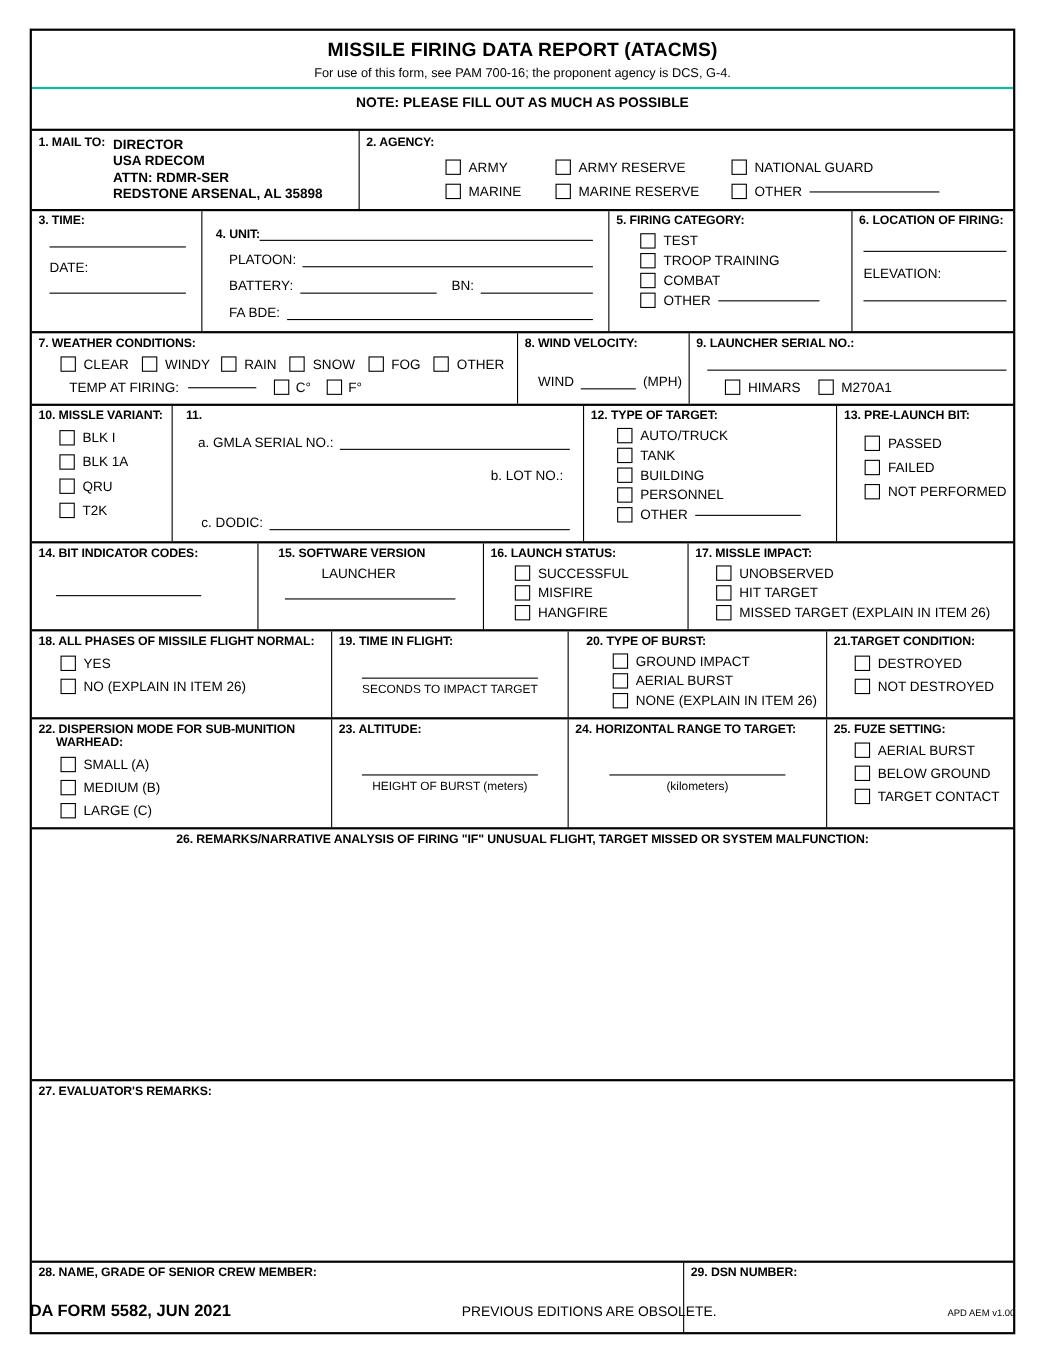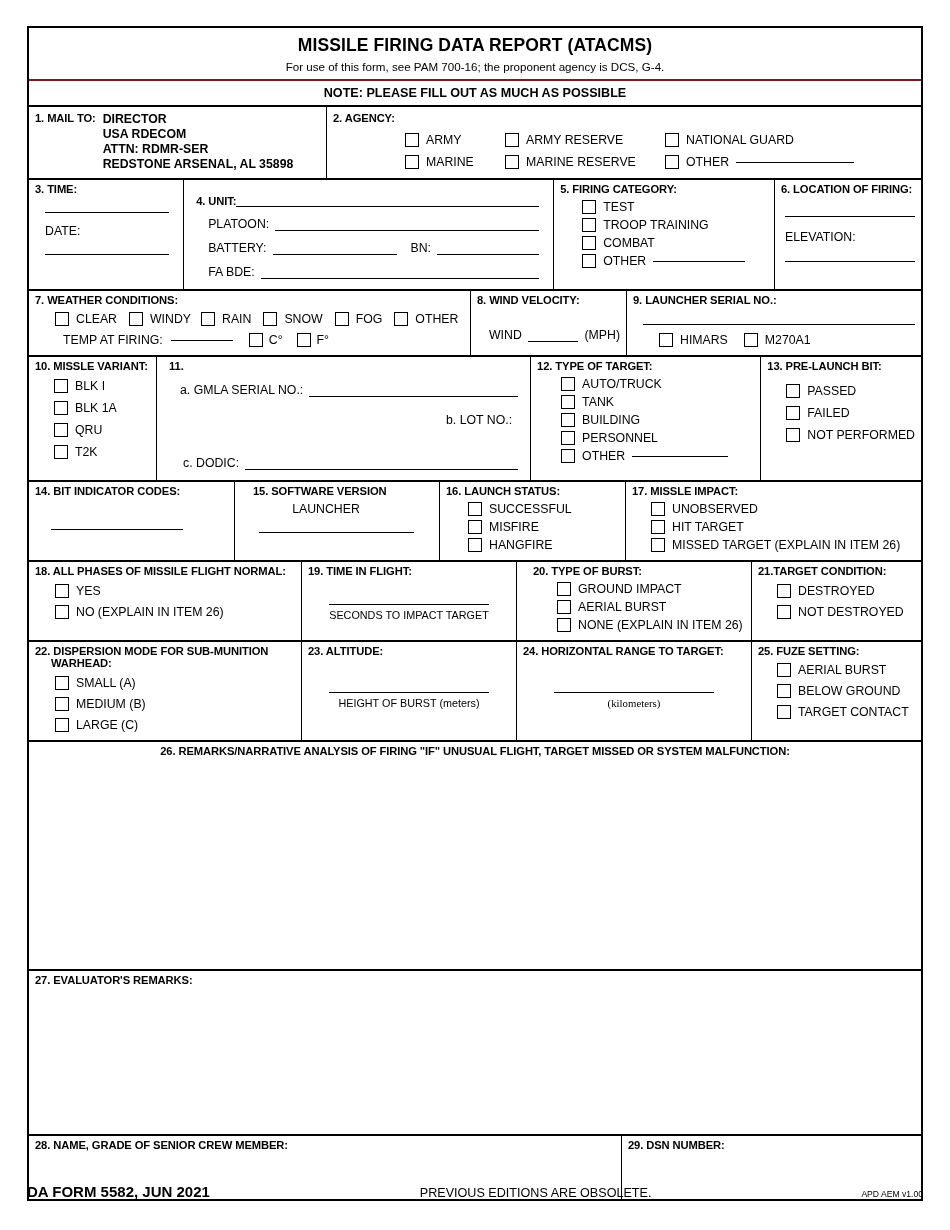--- a/index.html
+++ b/index.html
@@ -57,22 +57,22 @@
   .uline {
     border-bottom: 1.4px solid #000;
     height: 0;
   }
   
   .title-block { text-align: center; padding: 7px 0 6px 0; }
   .title-main { font-size: 17.5px; font-weight: bold; letter-spacing: 0.1px; }
   .title-sub { font-size: 11.6px; margin-top: 4px; }
   .note-block {
     text-align: center; font-size: 12.6px; font-weight: bold;
-    padding: 5px 0 5px 0;
-    border-top: 2px solid #7f1d1d;
+    padding: 5px 0 17px 0;
+    border-top: 2px solid #14b8a6;
   }
   .hr-thick { border-top: 2px solid #000; }
   
   .fieldline { display: flex; align-items: flex-end; margin: 6px 0; }
   .fieldline .fl-lbl { font-size: 12.3px; white-space: nowrap; margin-right: 6px; }
   .fieldline .fl-line { flex: 1 1 auto; border-bottom: 1.4px solid #000; height: 13px; }
   .centerline { text-align: center; }
   .cap { font-size: 10.8px; text-align: center; }
   
   .footer {
@@ -482,21 +482,21 @@
         <div class="uline" style="width:160px; margin:0 auto;"></div>
       </div>
       <div class="cap" style="margin-top:4px;">HEIGHT OF BURST (meters)</div>
     </div>
 
     <div class="cell bl" style="width:235px;">
       <div class="lbl">24. HORIZONTAL RANGE TO TARGET:</div>
       <div class="centerline" style="margin-top:35px;">
         <div class="uline" style="width:160px; margin:0 auto;"></div>
       </div>
-      <div class="cap" style="margin-top:4px;font-family:Liberation Serif, serif;">(kilometers)</div>
+      <div class="cap" style="margin-top:4px;">(kilometers)</div>
     </div>
 
     <div class="cell bl" style="flex:1 1 auto;">
       <div class="lbl">25. FUZE SETTING:</div>
       <div class="cbrow" style="margin-left:19px; margin-top:6px;">
         <span class="cb"></span>
         <span class="cl">AERIAL BURST</span>
       </div>
       <div class="cbrow" style="margin-left:19px; margin-top:7px;">
         <span class="cb"></span>

